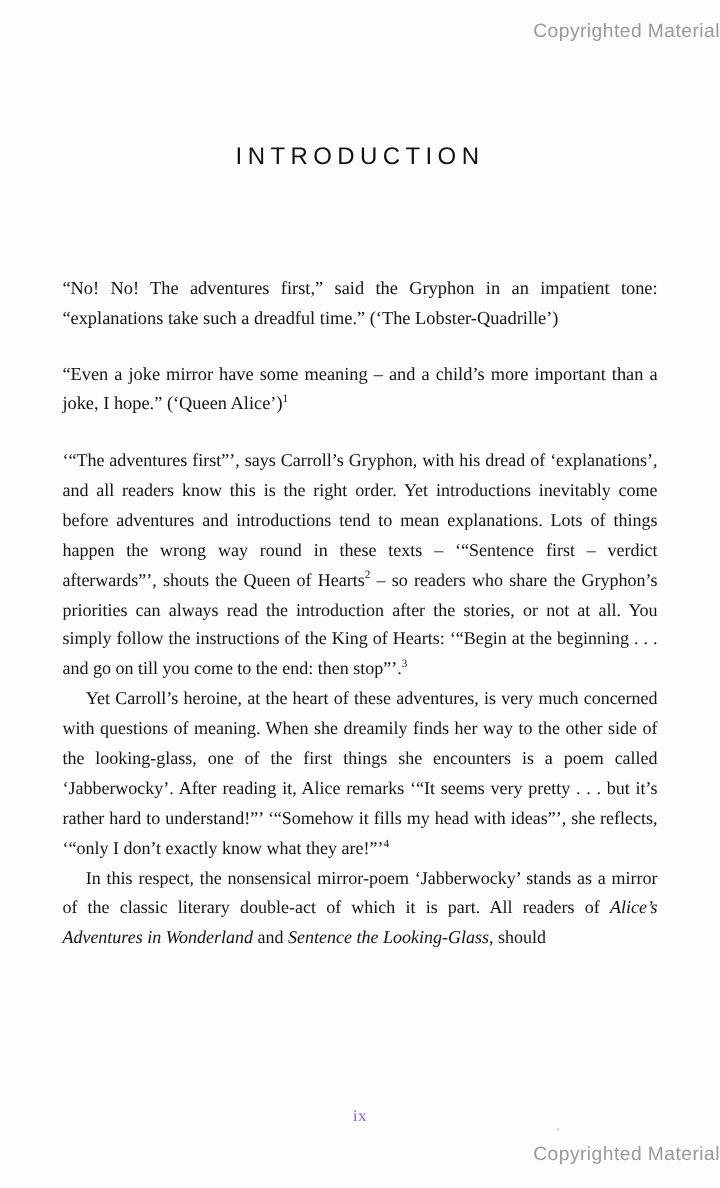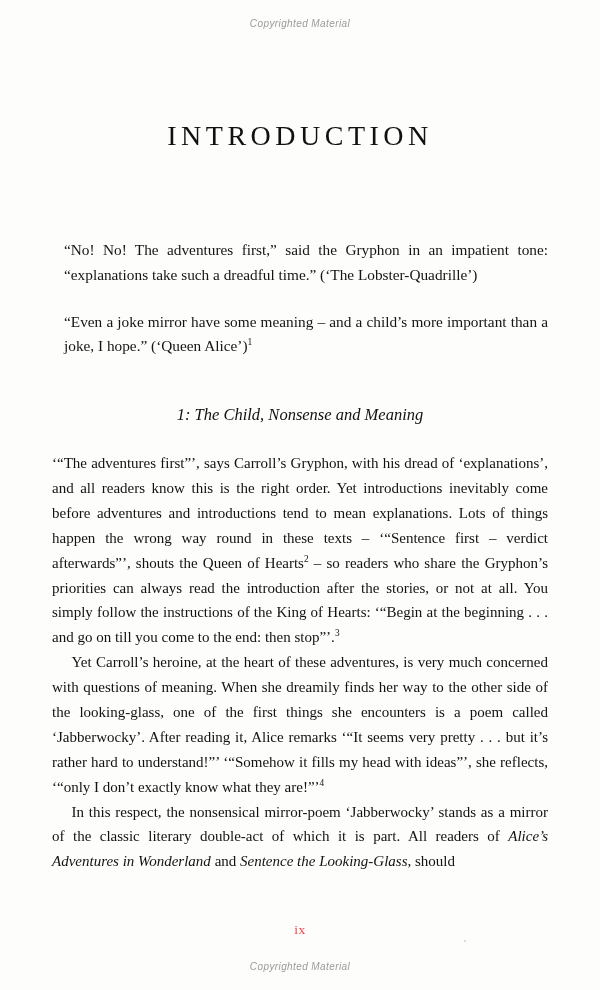--- a/index.html
+++ b/index.html
@@ -17,52 +17,51 @@
   }
   .page {
     position: absolute;
     inset: 0;
     background: #fdfdfb;
   }
   .watermark {
     position: absolute;
     left: 0;
     right: 0;
-    text-align: center;
+    text-align: right;
     font-family: "Liberation Sans", sans-serif;
-    font-size: 10px;
+    font-size: 16px;
     letter-spacing: 0.4px;
     color: #9a9a9a;
-    font-style: italic;
   }
   .watermark-top { top: 18px; }
   .watermark-bottom { bottom: 18px; }
 
   .content {
     position: absolute;
     left: 52px;
     right: 52px;
     top: 120px;
   }
 
   h1.chapter-title {
-    font-family: Liberation Serif, serif;
-    font-size: 28px;
+    font-family: Liberation Sans, sans-serif;
+    font-size: 20px;
     font-weight: normal;
     letter-spacing: 4.5px;
     text-align: center;
     margin: 0 0 86px 0;
     color: #111;
   }
 
   .epigraph {
     font-size: 15.3px;
     line-height: 1.62;
     text-align: justify;
-    margin: 0 0 22px 12px;
+    margin: 0 0 22px 0;
     color: #141414;
   }
   .epigraph:last-of-type { margin-bottom: 0; }
 
   .section-heading {
     font-size: 16.5px;
     font-style: italic;
     text-align: center;
     margin: 46px 0 26px 0;
     font-weight: normal;
@@ -87,21 +86,21 @@
     line-height: 0;
   }
 
   .folio {
     position: absolute;
     left: 0;
     right: 0;
     bottom: 52px;
     text-align: center;
     font-size: 13.5px;
-    color: #ef4444;
+    color: #8b5cf6;
     letter-spacing: 0.5px;
   }
 
   .speck {
     position: absolute;
     width: 2px;
     height: 2px;
     background: #cfcfcf;
     border-radius: 50%;
   }
@@ -114,21 +113,20 @@
   <div class="watermark watermark-top">Copyrighted Material</div>
 
   <div class="content">
 
     <h1 class="chapter-title">INTRODUCTION</h1>
 
     <p class="epigraph">“No! No! The adventures first,” said the Gryphon in an impatient tone: “explanations take such a dreadful time.” (‘The Lobster-Quadrille’)</p>
 
     <p class="epigraph"><span>“Even a joke mirror have some meaning – and a child’s more important than a joke, I hope.” (‘Queen Alice’)</span><sup>1</sup></p>
 
-    <h2 class="section-heading">1: The Child, Nonsense and Meaning</h2>
 
     <p class="body-par"><span>‘“The adventures first”’, says Carroll’s Gryphon, with his dread of ‘explanations’, and all readers know this is the right order. Yet introductions inevitably come before adventures and introductions tend to mean explanations. Lots of things happen the wrong way round in these texts – ‘“Sentence first – verdict afterwards”’, shouts the Queen of Hearts</span><sup>2</sup><span> – so readers who share the Gryphon’s priorities can always read the introduction after the stories, or not at all. You simply follow the instructions of the King of Hearts: ‘“Begin at the beginning . . . and go on till you come to the end: then stop”’.</span><sup>3</sup></p>
 
     <p class="body-par indent"><span>Yet Carroll’s heroine, at the heart of these adventures, is very much concerned with questions of meaning. When she dreamily finds her way to the other side of the looking-glass, one of the first things she encounters is a poem called ‘Jabberwocky’. After reading it, Alice remarks ‘“It seems very pretty . . . but it’s rather hard to understand!”’ ‘“Somehow it fills my head with ideas”’, she reflects, ‘“only I don’t exactly know what they are!”’</span><sup>4</sup></p>
 
     <p class="body-par indent"><span>In this respect, the nonsensical mirror-poem ‘Jabberwocky’ stands as a mirror of the classic literary double-act of which it is part. All readers of </span><span class="it">Alice’s Adventures in Wonderland</span><span> and </span><span class="it">Sentence the Looking-Glass</span><span>, should</span></p>
 
   </div>
 
   <div class="folio">ix</div>

